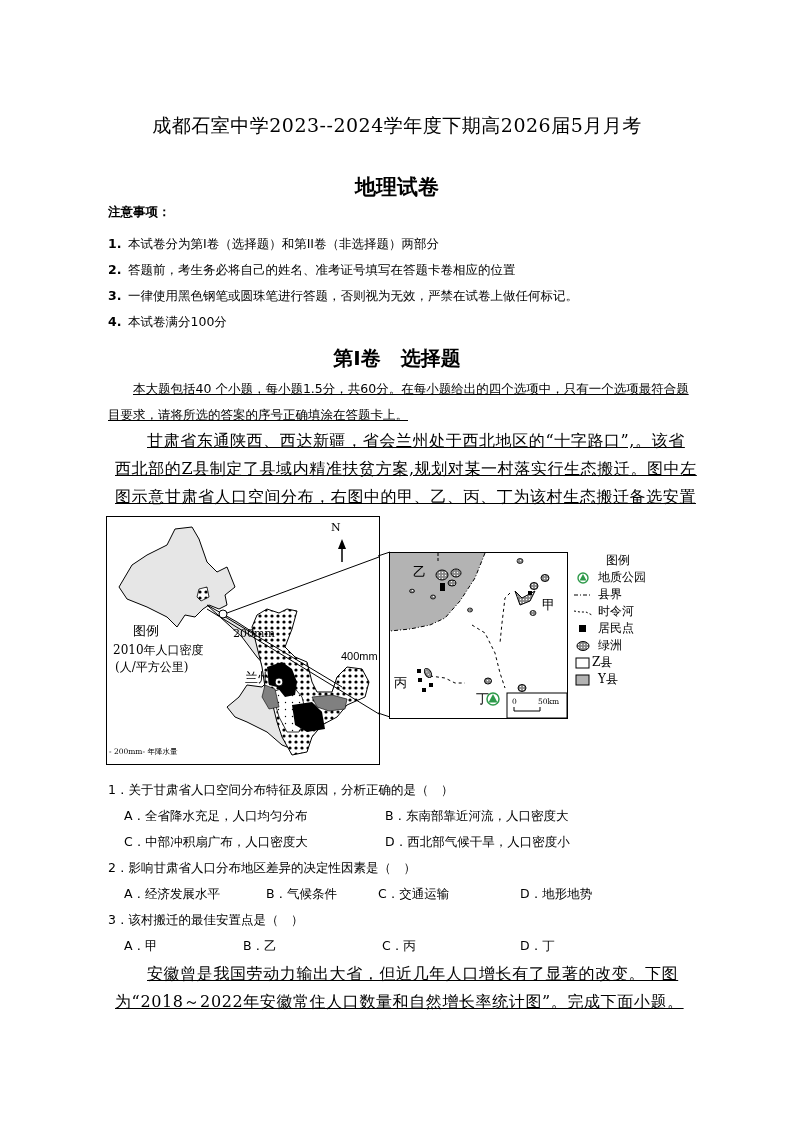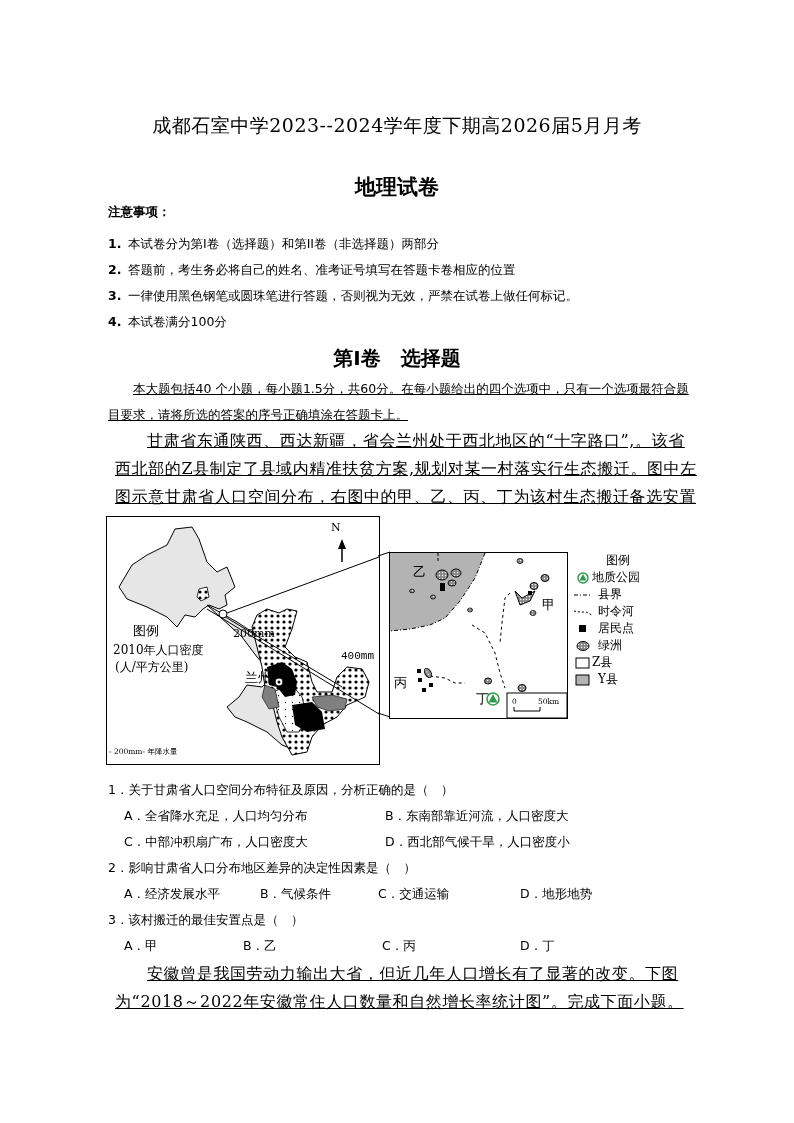--- a/index.html
+++ b/index.html
@@ -77,21 +77,21 @@
 
     <circle cx="116" cy="97" r="4" fill="#fff" stroke="#000" stroke-width="1"></circle>
     <line x1="120" y1="96" x2="272" y2="40" stroke="#000" stroke-width="1"></line>
 
     <line x1="235" y1="28" x2="235" y2="45" stroke="#000" stroke-width="1.5"></line>
     <polygon points="235,22 231,32 239,32" fill="#000"></polygon>
   </svg>
   <div class="abs small" style="left:224px;top:4px;font-size:11px">N</div>
   <div class="abs" style="left:138px;top:152px;font-size:13px;font-family:'DejaVu Serif',serif">兰州</div>
   <div class="abs" style="left:126px;top:110px;font-size:11px;font-family:'DejaVu Serif',serif">200mm</div>
-  <div class="abs" style="left:234px;top:133px;font-size:11px;font-family:Liberation Mono, monospace">400mm</div>
+  <div class="abs" style="left:234px;top:133px;font-size:11px;font-family:Liberation Sans, sans-serif">400mm</div>
   <div class="abs" style="left:26px;top:105px;font-size:13px;font-family:'DejaVu Serif',serif">图例</div>
   <div class="abs" style="left:6px;top:125px;font-size:12px;font-family:'DejaVu Serif',serif">2010年人口密度</div>
   <div class="abs" style="left:8px;top:142px;font-size:12px;font-family:'DejaVu Serif',serif">(人/平方公里)</div>
   <div class="abs small" style="left:2px;top:230px">- <span>200mm</span>- <span>年降水量</span></div>
 </div>
 
 <svg class="abs" style="left:378px;top:550px" width="14" height="170">
   <line x1="0" y1="6" x2="12" y2="2" stroke="#000" stroke-width="1"></line>
   <line x1="0" y1="163" x2="12" y2="167" stroke="#000" stroke-width="1"></line>
 </svg>
@@ -149,21 +149,21 @@
   <div class="abs small" style="left:148px;top:144px">50km</div>
 </div>
 
 <div class="abs legend-r" style="left:574px;top:552px;width:100px">
   <div style="padding-left:32px;height:17px">图例</div>
   <div style="height:17px;display:flex;align-items:center">
     <svg width="18" height="12">
         <circle cx="9" cy="6" r="5" fill="#fff" stroke="#2e9a4a" stroke-width="1.4"></circle>
         <polygon points="9,2 5.5,8.5 12.5,8.5" fill="#2e9a4a"></polygon>
       </svg>
-    <span style="margin-left:0">地质公园</span>
+    <span style="margin-left:6px">地质公园</span>
   </div>
   <div style="height:17px;display:flex;align-items:center">
     <svg width="18" height="12">
         <line x1="0" y1="6" x2="18" y2="6" stroke="#000" stroke-dasharray="4,2,1,2"></line>
       </svg>
     <span style="margin-left:6px">县界</span>
   </div>
   <div style="height:17px;display:flex;align-items:center">
     <svg width="18" height="12">
         <path d="M0,5 L6,6 L12,6 L18,9" fill="none" stroke="#000" stroke-dasharray="2,2"></path>
@@ -197,21 +197,21 @@
 </div>
 
 <div class="abs q" style="top:782px">1．关于甘肃省人口空间分布特征及原因，分析正确的是（　）</div>
 <div class="abs opt" style="left:124px;top:808px">A．全省降水充足，人口均匀分布</div>
 <div class="abs opt" style="left:385px;top:808px">B．东南部靠近河流，人口密度大</div>
 <div class="abs opt" style="left:124px;top:834px">C．中部冲积扇广布，人口密度大</div>
 <div class="abs opt" style="left:385px;top:834px">D．西北部气候干旱，人口密度小</div>
 
 <div class="abs q" style="top:860px">2．影响甘肃省人口分布地区差异的决定性因素是（　）</div>
 <div class="abs opt" style="left:124px;top:886px">A．经济发展水平</div>
-<div class="abs opt" style="left:260px;top:886px">B．气候条件</div>
+<div class="abs opt" style="left:266px;top:886px">B．气候条件</div>
 <div class="abs opt" style="left:378px;top:886px">C．交通运输</div>
 <div class="abs opt" style="left:520px;top:886px">D．地形地势</div>
 
 <div class="abs q" style="top:912px">3．该村搬迁的最佳安置点是（　）</div>
 <div class="abs opt" style="left:124px;top:938px">A．甲</div>
 <div class="abs opt" style="left:243px;top:938px">B．乙</div>
 <div class="abs opt" style="left:382px;top:938px">C．丙</div>
 <div class="abs opt" style="left:520px;top:938px">D．丁</div>
 
 <div class="abs para2 indent" style="top:960px">安徽曾是我国劳动力输出大省，但近几年人口增长有了显著的改变。下图为“2018～2022年安徽常住人口数量和自然增长率统计图”。完成下面小题。</div>

